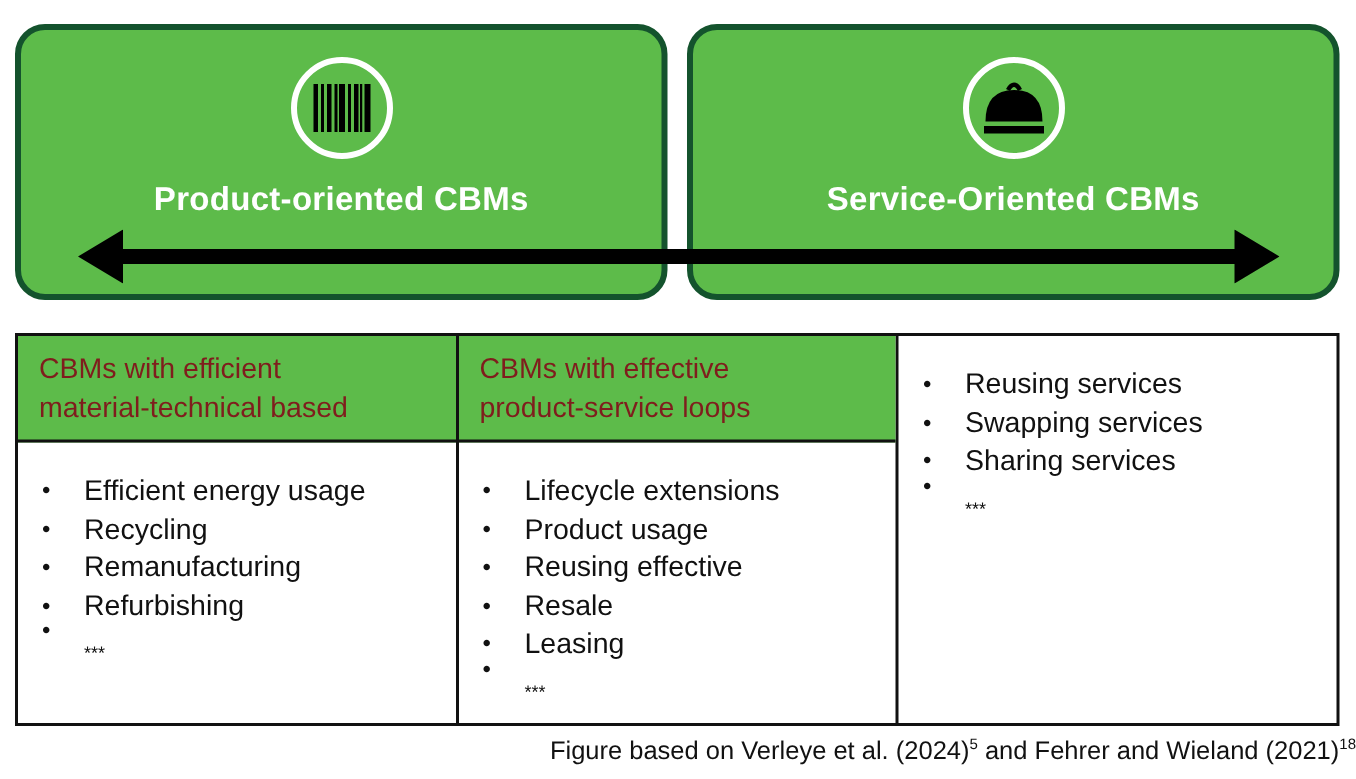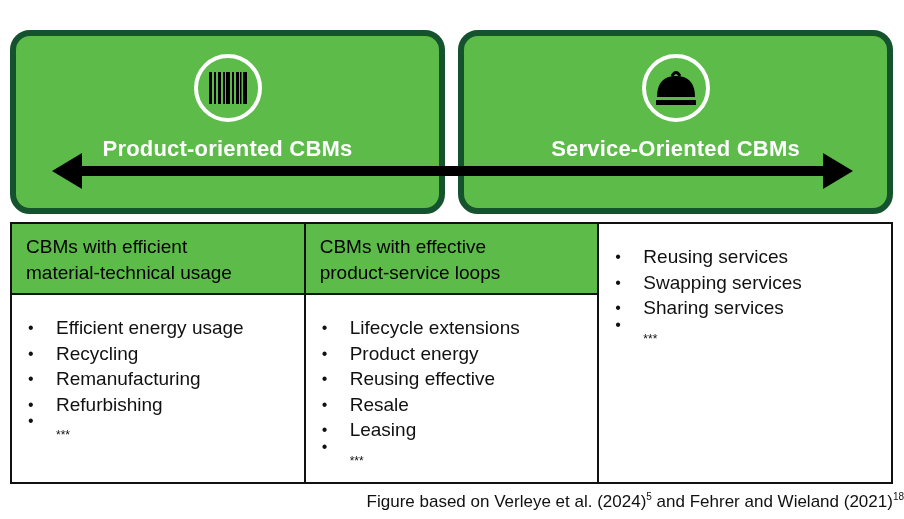--- a/index.html
+++ b/index.html
@@ -9,24 +9,24 @@
     }
     body {
       width: 904px;
       height: 519px;
       position: relative;
       overflow: hidden;
       font-family: "Liberation Sans", "DejaVu Sans", sans-serif;
     }
     .top-box {
       position: absolute;
-      top: 30px;
+      top: 16px;
       height: 184px;
       background: #5dbb4a;
-      border: 6px solid #14532d;
+      border: 4px solid #14532d;
       border-radius: 20px;
       box-sizing: border-box;
     }
     #box-left { left: 10px; width: 435px; }
     #box-right { left: 458px; width: 435px; }
 
     .icon-circle {
       position: absolute;
       top: 18px;
       left: 50%;
@@ -75,21 +75,21 @@
       display: flex;
       flex-direction: column;
       border-right: 2px solid #111111;
     }
     .col:last-child { border-right: none; }
     .col-header {
       height: 71px;
       background: #5dbb4a;
       border-bottom: 2px solid #111111;
       box-sizing: border-box;
-      color: #000000;
+      color: #7f1d1d;
       font-size: 19px;
       line-height: 26px;
       padding: 10px 14px 0 14px;
     }
     .col-body {
       flex: 1;
       padding: 20px 0 0 14px;
     }
     .col-body ul {
       margin: 0;
@@ -163,42 +163,42 @@
 </div>
 
 <svg id="double-arrow" viewBox="0 0 801 36">
   <polygon points="0,18 30,0 30,13 771,13 771,0 801,18 771,36 771,23 30,23 30,36" fill="#000"></polygon>
 </svg>
 
 <div class="table">
   <div class="col">
     <div class="col-header">
       <div>CBMs with efficient</div>
-      <div>material-technical usage</div>
+      <div>material-technical based</div>
     </div>
     <div class="col-body">
       <ul>
         <li>Efficient energy usage</li>
         <li>Recycling</li>
         <li>Remanufacturing</li>
         <li>Refurbishing</li>
         <li class="ellipsis">***</li>
       </ul>
     </div>
   </div>
 
   <div class="col">
     <div class="col-header">
       <div>CBMs with effective</div>
       <div>product-service loops</div>
     </div>
     <div class="col-body">
       <ul>
         <li>Lifecycle extensions</li>
-        <li>Product energy</li>
+        <li>Product usage</li>
         <li>Reusing effective</li>
         <li>Resale</li>
         <li>Leasing</li>
         <li class="ellipsis">***</li>
       </ul>
     </div>
   </div>
 
   <div class="col">
     <div class="col-body">

